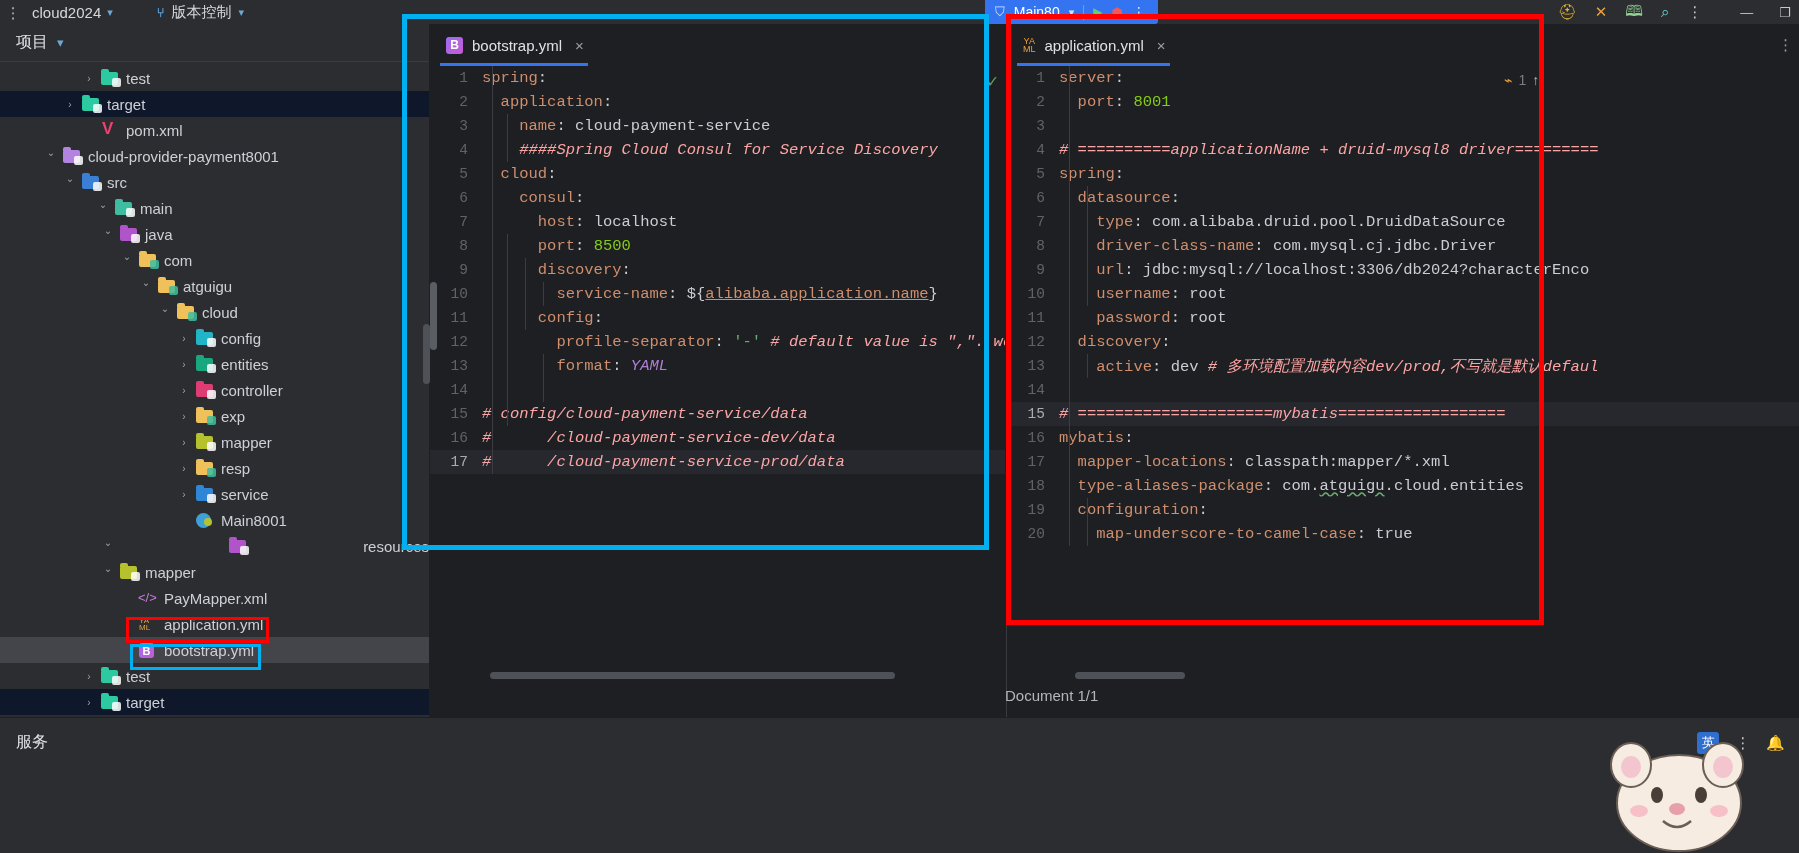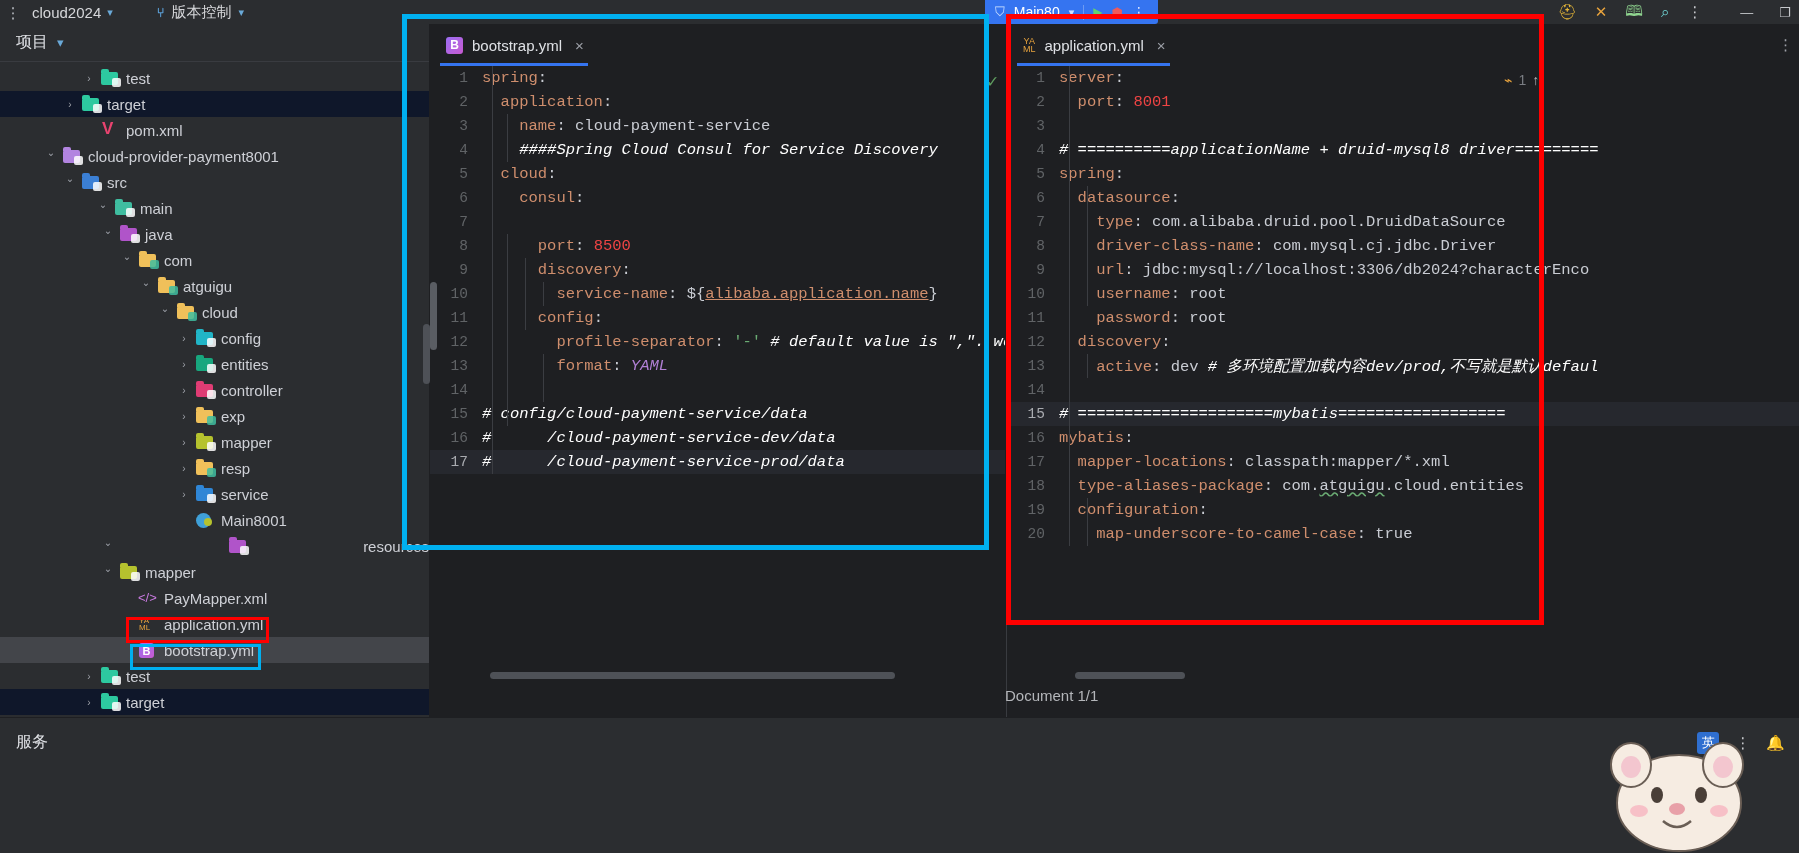--- a/index.html
+++ b/index.html
@@ -81,23 +81,23 @@
     background:linear-gradient(135deg,#9b6ef3,#c85ad0);
   }
   .codepane{ position:absolute; left:0; right:0; top:42px; bottom:0; overflow:hidden; }
   .codeline{ height:24px; display:flex; align-items:center; font-family:"Liberation Mono", monospace; font-size:15.5px; white-space:pre; }
   .ln{ width:52px; text-align:right; padding-right:14px; color:#606366; flex:0 0 52px; font-family:"Liberation Mono",monospace; font-size:14.5px;}
   .ln.cur{ color:#a9abb0; }
   .codeline.hl{ background:#26282e; }
   .code{ flex:1; }
   .k{ color:#cf8e6d; }
   .v{ color:#c9ccd3; }
-  .n{ color:#ef4444; }
+  .n{ color:#84cc16; }
   .str{ color:#6aab73; }
-  .ci{ color:#ffffff; font-style:italic; }
+  .ci{ color:#fca5a5; font-style:italic; }
   .yamlkw{ color:#b07fd4; font-style:italic; }
   .lnk{ color:#cf8e6d; text-decoration:underline; }
   .squiggle{ text-decoration: underline; text-decoration-style: wavy; text-decoration-color:#6aab73;}
 
   
   #leftEditor{ position:absolute; left:0; top:0; width:575px; height:693px; }
   #rightEditor{ position:absolute; left:577px; top:0; width:792px; height:693px; }
   .editsplit{ position:absolute; left:576px; top:0; width:1px; height:693px; background:#393b40; }
 
   .indentguide{ position:absolute; width:1px; background:#3b3d42; top:0; bottom:0; }
@@ -382,21 +382,21 @@
         </div>
         <div style="position:absolute; right:10px; top:12px; color:#9da0a8; font-size:15px;">⋮</div>
       </div>
       <div class="codepane" id="leftCode">
           <div class="codeline"><span class="ln">1</span><span class="code"><span class="k">spring</span><span class="v">:</span></span></div>
           <div class="codeline"><span class="ln">2</span><span class="code"><span class="k">  application</span><span class="v">:</span></span></div>
           <div class="codeline"><span class="ln">3</span><span class="code"><span class="k">    name</span><span class="v">: </span><span class="v">cloud-payment-service</span></span></div>
           <div class="codeline"><span class="ln">4</span><span class="code"><span class="ci">    ####Spring Cloud Consul for Service Discovery</span></span></div>
           <div class="codeline"><span class="ln">5</span><span class="code"><span class="k">  cloud</span><span class="v">:</span></span></div>
           <div class="codeline"><span class="ln">6</span><span class="code"><span class="k">    consul</span><span class="v">:</span></span></div>
-          <div class="codeline"><span class="ln">7</span></div>
+          <div class="codeline"><span class="ln">7</span><span class="code"><span class="k">      host</span><span class="v">: </span><span class="v">localhost</span></span></div>
           <div class="codeline"><span class="ln">8</span><span class="code"><span class="k">      port</span><span class="v">: </span><span class="n">8500</span></span></div>
           <div class="codeline"><span class="ln">9</span><span class="code"><span class="k">      discovery</span><span class="v">:</span></span></div>
           <div class="codeline"><span class="ln">10</span><span class="code"><span class="k">        service-name</span><span class="v">: </span><span class="v">${</span><span class="lnk">alibaba.application.name</span><span class="v">}</span></span></div>
           <div class="codeline"><span class="ln">11</span><span class="code"><span class="k">      config</span><span class="v">:</span></span></div>
           <div class="codeline"><span class="ln">12</span><span class="code"><span class="k">        profile-separator</span><span class="v">: </span><span class="str">'-'</span><span class="ci"> # default value is ",". we up</span></span></div>
           <div class="codeline"><span class="ln">13</span><span class="code"><span class="k">        format</span><span class="v">: </span><span class="yamlkw">YAML</span></span></div>
           <div class="codeline"><span class="ln">14</span><span class="code"></span></div>
           <div class="codeline"><span class="ln">15</span><span class="code"><span class="ci"># config/cloud-payment-service/data</span></span></div>
           <div class="codeline"><span class="ln">16</span><span class="code"><span class="ci">#      /cloud-payment-service-dev/data</span></span></div>
           <div class="codeline hl"><span class="ln cur">17</span><span class="code"><span class="ci">#      /cloud-payment-service-prod/data</span></span></div>

